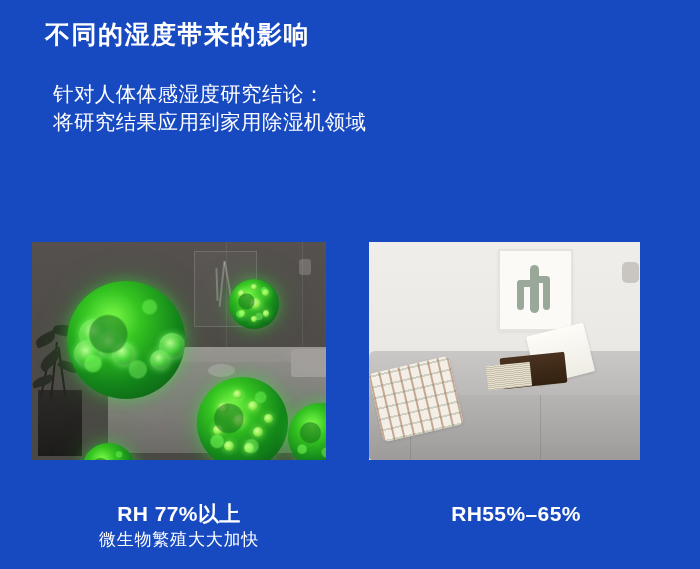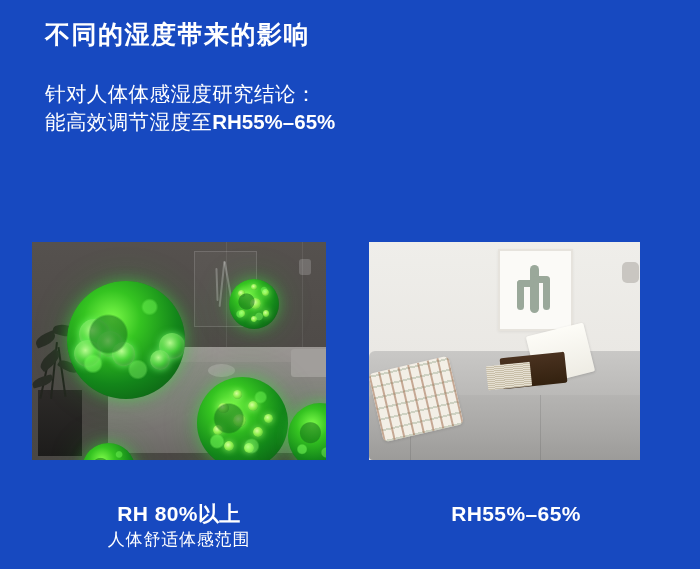--- a/index.html
+++ b/index.html
@@ -30,21 +30,21 @@
     font-weight: 700;
     color: #ffffff;
     letter-spacing: 1.5px;
     white-space: nowrap;
     line-height: 1.25;
   }
 
   
   #body-copy {
     position: absolute;
-    left: 45px;
+    left: 53px;
     top: 80px;
     width: 420px;
     color: #ffffff;
     font-size: 20.5px;
     line-height: 27.5px;
     letter-spacing: 0.4px;
     white-space: nowrap;
   }
   #body-copy .line {
     display: block;
@@ -340,21 +340,21 @@
 </style>
 </head>
 <body>
 
 <div id="poster">
 
   <div id="headline">不同的湿度带来的影响</div>
 
   <div id="body-copy">
     <span class="line">针对人体体感湿度研究结论：</span>
-    <span class="line"><span>能高效调节湿度至</span><span class="bold">RH55%–65%</span></span>
+    <span class="line">将研究结果应用到家用除湿机领域</span>
   </div>
 
   <div class="photo" id="photo-left">
     <div class="scene room-dark">
 
       <div class="wall-panel-line" style="left:66%;"></div>
       <div class="wall-panel-line" style="left:92%;"></div>
 
       <div class="dark-frame" style="left:55%; top:4%; width:21%; height:34%;">
         <div class="twig"></div>
@@ -453,21 +453,21 @@
         <div class="hair" style="left:20%; top:9%; width:19%; height:19%; transform:rotate(5deg);"></div>
       </div>
 
       <div class="book-page" style="left:55%; top:40%; width:20%; height:23%; transform:rotate(-14deg);"></div>
       <div class="book-cover" style="left:45%; top:52%; width:22%; height:14%; transform:rotate(-6deg);"></div>
       <div class="book-edge" style="left:40%; top:56%; width:15%; height:11%; transform:rotate(-6deg);"></div>
     </div>
   </div>
 
   <div class="caption-block" id="caption-left">
-    <div class="caption-title">RH 80%以上</div>
-    <div class="caption-sub">人体舒适体感范围</div>
+    <div class="caption-title">RH 77%以上</div>
+    <div class="caption-sub">微生物繁殖大大加快</div>
   </div>
 
   <div class="caption-block" id="caption-right">
     <div class="caption-title">RH55%–65%</div>
   </div>
 
 </div>
 
 </body></html>

